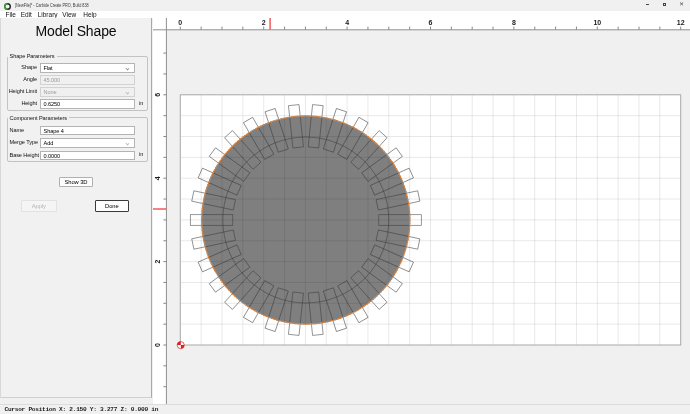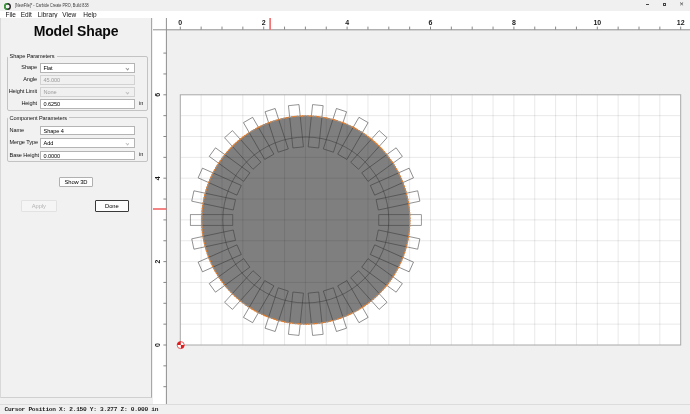--- a/index.html
+++ b/index.html
@@ -2,21 +2,21 @@
 <html><head><meta charset="utf-8"><style>
 *{margin:0;padding:0;box-sizing:border-box}
 html,body{width:690px;height:414px;overflow:hidden;background:#f0f0f0;font-family:"Liberation Sans",sans-serif;position:relative}
 .abs{position:absolute}
 .titlebar{left:0;top:0;width:690px;height:11px;background:#f0f0f0}
 .title-txt{left:15px;top:2px;font-size:5px;color:#3a3a3a;letter-spacing:0;transform:scaleX(0.76);transform-origin:0 0}
 .menubar{left:0;top:11px;width:690px;height:7px;background:#fff}
 .menubar span{position:absolute;top:0;font-size:6.5px;color:#111;line-height:7px}
 .menubar u{text-decoration:underline;text-underline-offset:1px}
 .panel{left:0;top:18px;width:152px;height:380px;background:#f1f1f1;border-right:1px solid #a8a8a8;border-bottom:1px solid #d0d0d0}
-.mstitle{left:0;top:22.8px;width:152px;text-align:center;font-size:14px;font-weight:bold;color:#0a0a0a;letter-spacing:-0.15px}
+.mstitle{left:0;top:22.8px;width:152px;text-align:center;font-size:14px;font-weight:normal;color:#0a0a0a;letter-spacing:-0.15px}
 .gbox{border:1px solid #c3c3c3;border-radius:2px;background:#f1f1f1}
 .gb1{left:6.5px;top:55.5px;width:141px;height:55px}
 .gb2{left:6.5px;top:117px;width:141px;height:45px}
 .glabel{font-size:5.6px;color:#111;background:#f1f1f1;padding:0 2px;letter-spacing:-0.1px}
 .gl1{left:7.5px;top:52.5px}
 .gl2{left:7.5px;top:114.5px}
 .flabel{font-size:5.6px;color:#111;line-height:9.4px;letter-spacing:-0.1px}
 .rlab{text-align:right;width:37px;left:0}
 .llab{left:9.5px}
 .field{left:40px;width:94.5px;height:9.4px;background:#fff;border:1px solid #b4b4b4;font-size:5.6px;line-height:8.1px;padding:0 0 0 2.5px;color:#000;letter-spacing:-0.1px}

